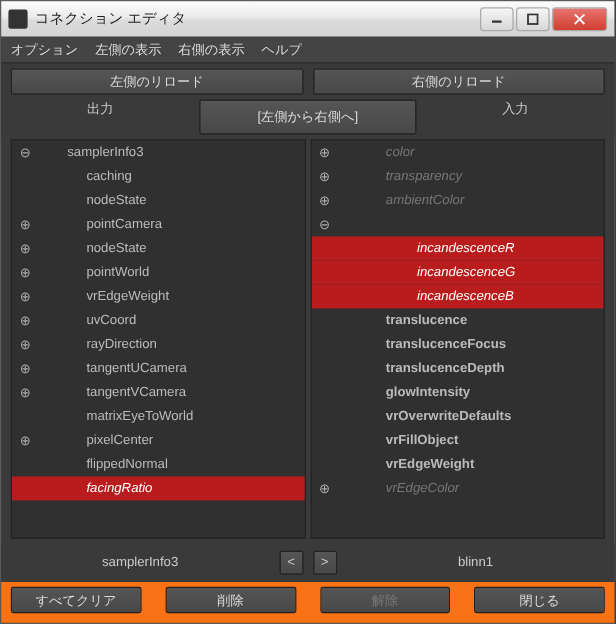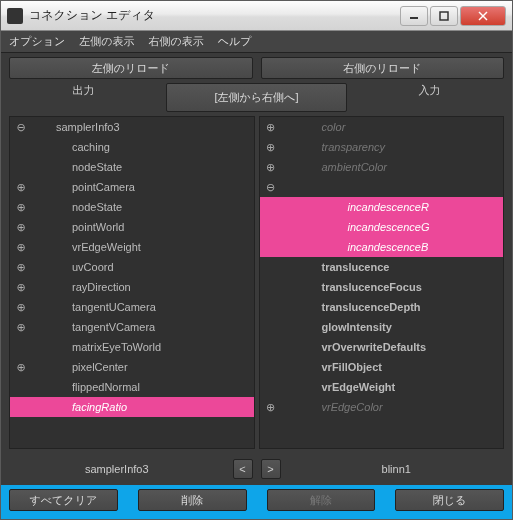--- a/index.html
+++ b/index.html
@@ -25,29 +25,29 @@
 .attr-list { list-style: none; }
 .attr-row { display: flex; align-items: center; height: 20px; padding: 0 4px; font-size: 11px; color: #bbb; cursor: pointer; }
 .attr-row .expander { width: 14px; text-align: center; font-size: 11px; color: #aaa; cursor: pointer; flex-shrink: 0; }
 .attr-row .indent0 { margin-left: 28px; }
 .attr-row .indent1 { margin-left: 44px; }
 .attr-row .indent2 { margin-left: 70px; }
 .attr-row .name { flex: 1; font-style: italic; }
 .attr-row.bold .name { font-weight: bold; font-style: normal; }
 .attr-row.normal .name { font-style: normal; }
 .attr-row.dim .name { color: #777; }
-.attr-row.selected { background: #ec4899; color: #fff; }
+.attr-row.selected { background: #b91c1c; color: #fff; }
 .attr-row.selected .name { color: #fff; }
 .pane::-webkit-scrollbar { width: 14px; }
 .pane::-webkit-scrollbar-track { background: #2a2a2a; }
 .pane::-webkit-scrollbar-thumb { background: #555; border: 1px solid #222; }
 .footer-row { display: flex; align-items: center; justify-content: center; padding: 6px 8px; background: #3a3a3a; gap: 8px; }
 .footer-label { flex: 1; text-align: center; font-size: 11px; color: #ccc; }
 .nav-btn { width: 20px; height: 20px; background: linear-gradient(to bottom, #555, #484848); border: 1px solid #222; color: #ccc; font-size: 11px; display: flex; align-items: center; justify-content: center; cursor: pointer; border-radius: 2px; }
-.action-row { display: flex; padding: 4px 8px 8px 8px; gap: 20px; background: #0ea5e9; align-items: center; }
+.action-row { display: flex; padding: 4px 8px 8px 8px; gap: 20px; background: #f97316; align-items: center; }
 .action-btn { flex: 1; height: 22px; background: linear-gradient(to bottom, #555, #484848); border: 1px solid #222; color: #ddd; font-size: 11px; display: flex; align-items: center; justify-content: center; cursor: pointer; border-radius: 2px; }
 .action-btn.dim { color: #777; }
 </style>
 </head>
 <body>
 
 <div class="window">
 
   <div class="titlebar">
     <div class="icon"></div>

